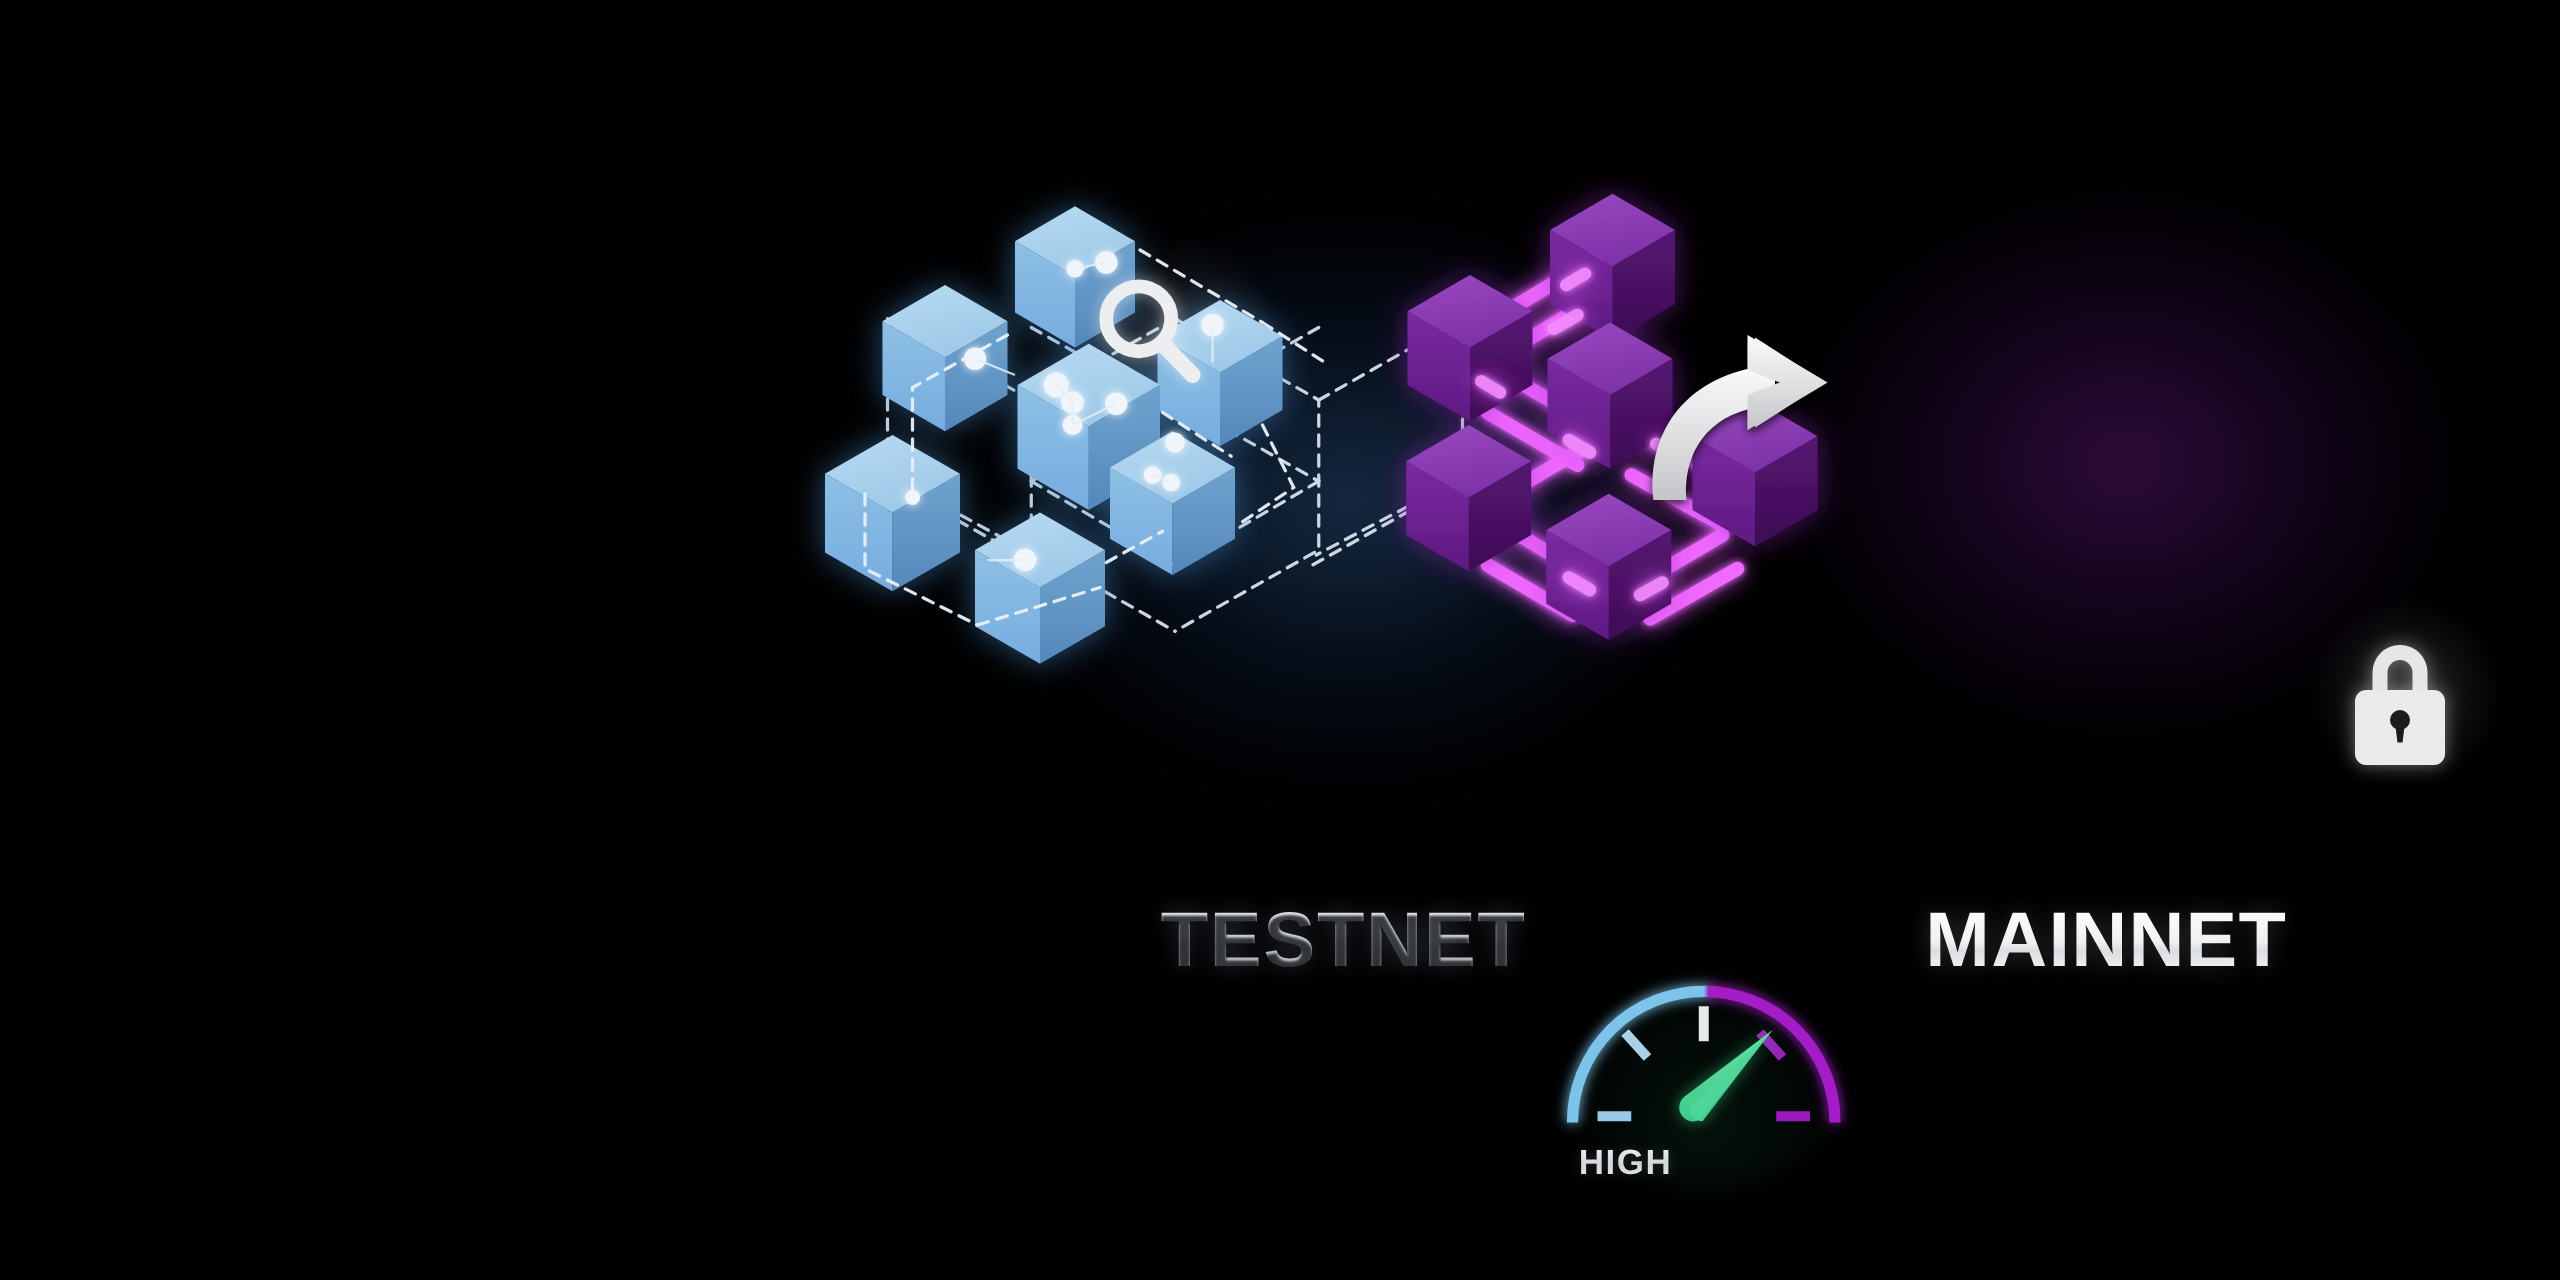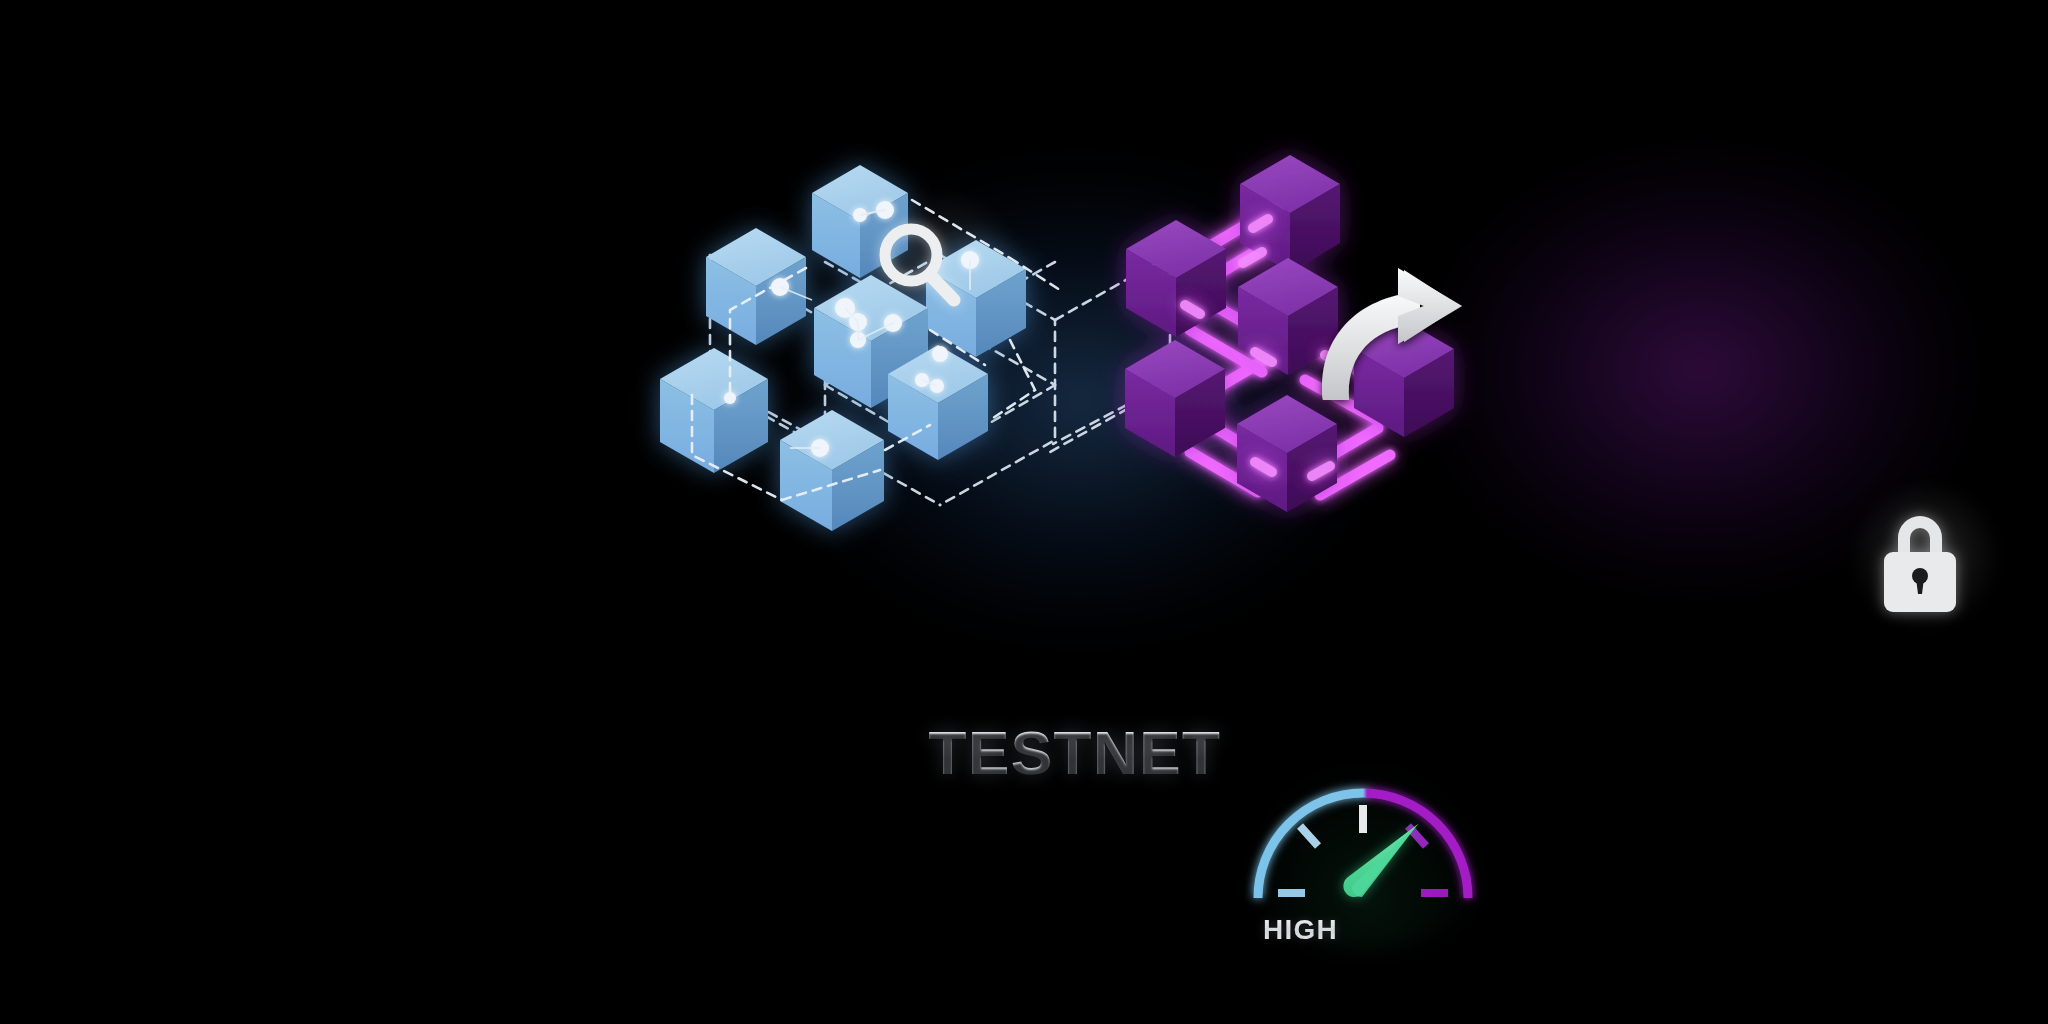--- a/index.html
+++ b/index.html
@@ -431,15 +431,16 @@
     <g filter="url(#needleGlow)">
       <path d="M 1418 824
                L 1361 895
                A 11 11 0 0 1 1348 877
                Z" fill="url(#needleGrad)"></path>
       <path d="M 1418 824 L 1352 886 A 10 10 0 0 0 1362 897 Z" fill="#4fd79a" opacity="0.9"></path>
     </g>
   </svg>
 
   <div class="netlabel" id="label-testnet">TESTNET</div>
+  <div class="netlabel" id="label-mainnet">MAINNET</div>
   <div id="label-high">HIGH</div>
 
 </div>
 
 </body></html>

